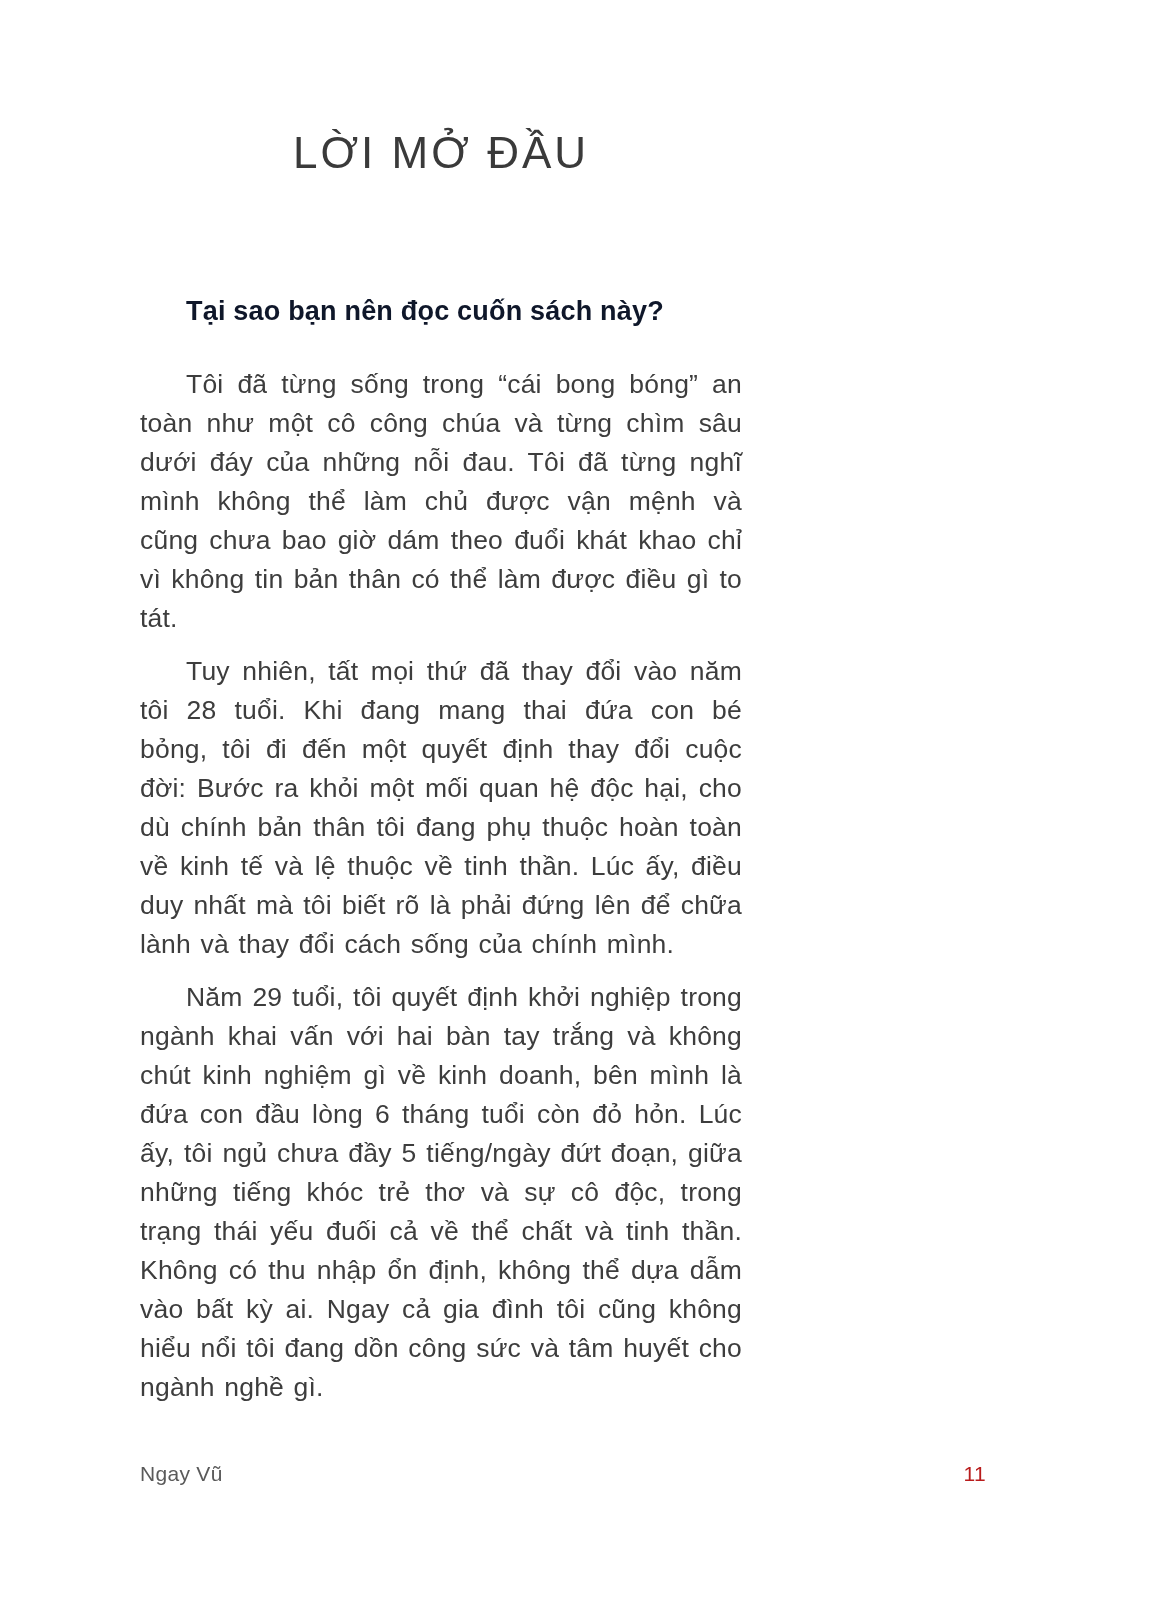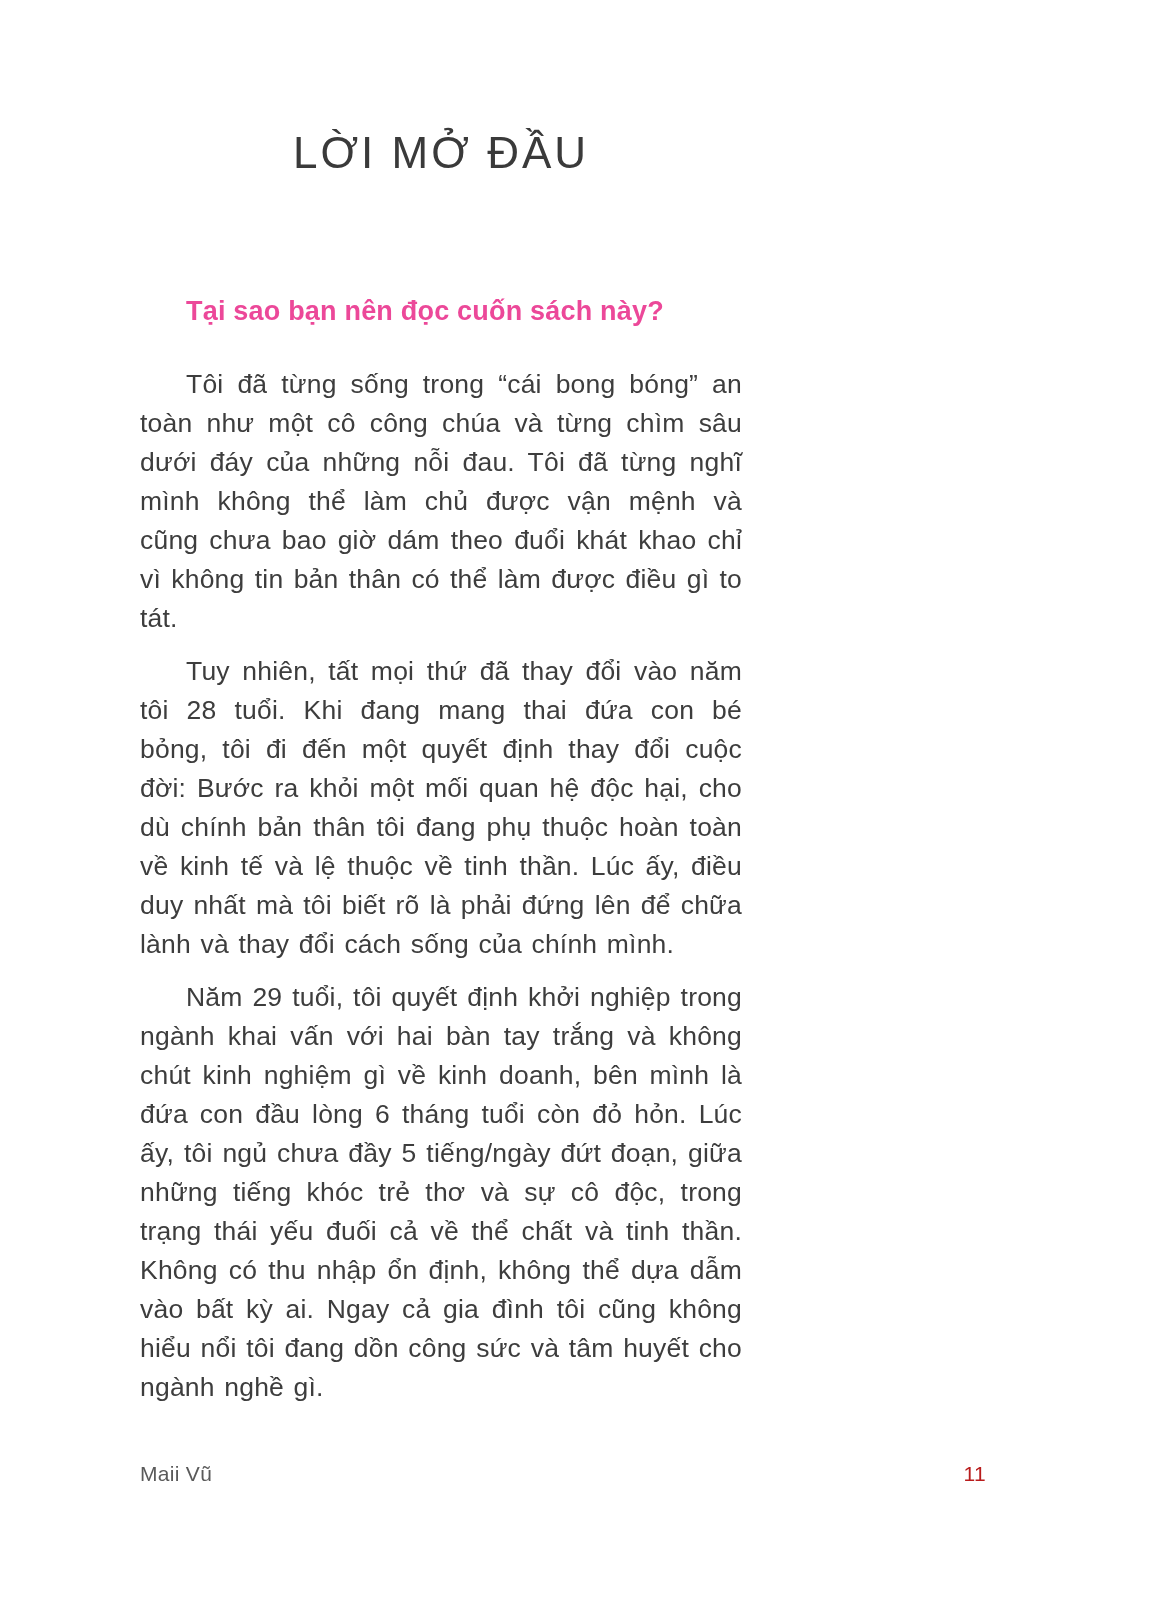--- a/index.html
+++ b/index.html
@@ -31,21 +31,21 @@
     font-weight: 300;
     letter-spacing: 3px;
     color: #3a3a3a;
     margin-bottom: 118px;
     font-family: "Liberation Sans", "DejaVu Sans", sans-serif;
   }
 
   .section-heading {
     font-size: 27px;
     font-weight: bold;
-    color: #ec4899;
+    color: #0f172a;
     padding-left: 46px;
     margin-bottom: 38px;
     letter-spacing: 0.2px;
   }
 
   .body-text p {
     font-size: 26.5px;
     line-height: 39px;
     text-align: justify;
     text-indent: 46px;
@@ -82,17 +82,17 @@
 
   <h2 class="section-heading">Tại sao bạn nên đọc cuốn sách này?</h2>
 
   <div class="body-text">
     <p>Tôi đã từng sống trong “cái bong bóng” an toàn như một cô công chúa và từng chìm sâu dưới đáy của những nỗi đau. Tôi đã từng nghĩ mình không thể làm chủ được vận mệnh và cũng chưa bao giờ dám theo đuổi khát khao chỉ vì không tin bản thân có thể làm được điều gì to tát.</p>
     <p>Tuy nhiên, tất mọi thứ đã thay đổi vào năm tôi 28 tuổi. Khi đang mang thai đứa con bé bỏng, tôi đi đến một quyết định thay đổi cuộc đời: Bước ra khỏi một mối quan hệ độc hại, cho dù chính bản thân tôi đang phụ thuộc hoàn toàn về kinh tế và lệ thuộc về tinh thần. Lúc ấy, điều duy nhất mà tôi biết rõ là phải đứng lên để chữa lành và thay đổi cách sống của chính mình.</p>
     <p>Năm 29 tuổi, tôi quyết định khởi nghiệp trong ngành khai vấn với hai bàn tay trắng và không chút kinh nghiệm gì về kinh doanh, bên mình là đứa con đầu lòng 6 tháng tuổi còn đỏ hỏn. Lúc ấy, tôi ngủ chưa đầy 5 tiếng/ngày đứt đoạn, giữa những tiếng khóc trẻ thơ và sự cô độc, trong trạng thái yếu đuối cả về thể chất và tinh thần. Không có thu nhập ổn định, không thể dựa dẫm vào bất kỳ ai. Ngay cả gia đình tôi cũng không hiểu nổi tôi đang dồn công sức và tâm huyết cho ngành nghề gì.</p>
   </div>
 
   <div class="footer">
-    <span class="author">Maii Vũ</span>
+    <span class="author">Ngay Vũ</span>
     <span class="page-number">11</span>
   </div>
 
 </div>
 
 </body></html>

